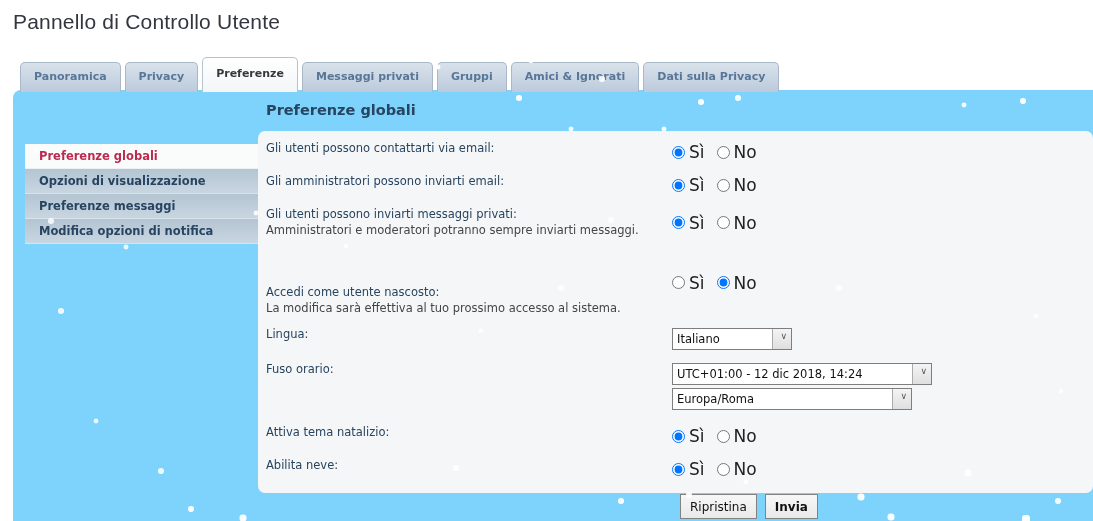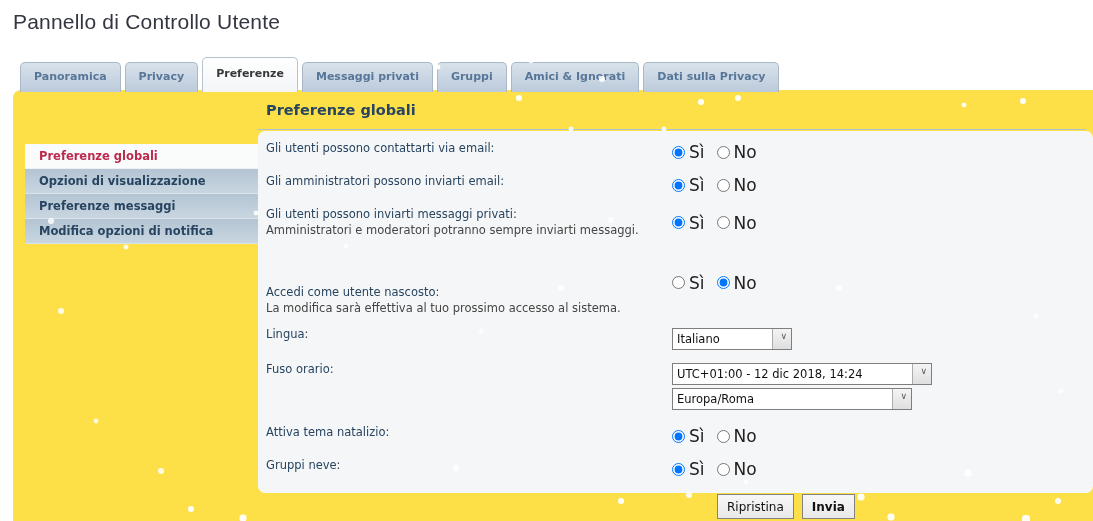--- a/index.html
+++ b/index.html
@@ -30,21 +30,21 @@
   }
   .tab.active {
     height:35px; line-height:31px;
     background:linear-gradient(#ffffff,#f3f5f7);
     border-color:#b5c2cf;
     color:#36393c; z-index:3; position:relative;
   }
   
   .panel {
     position:absolute; left:13px; top:90px; right:0; bottom:0;
-    background:#fde047; border-radius:8px 0 0 0; z-index:1;
+    background:#7dd3fc; border-radius:8px 0 0 0; z-index:1;
   }
   .heading-bar {
     position:absolute; left:245px; top:0; right:8px; height:40px;
     border-bottom:1px solid #aec2d2;
   }
   .heading-bar h2 {
     padding:12px 0 0 8px; font-size:14.5px; font-weight:bold; color:#274460;
   }
   
   .sidebar { position:absolute; left:12px; top:54px; width:233px; }
@@ -90,21 +90,21 @@
     content:"\2228"; position:absolute; right:5px; top:3px;
     font-size:9px; color:#555; pointer-events:none;
   }
   .stack .sel { display:block; margin-bottom:3px; }
   input[type=text] {
     height:21px; border:1px solid #999; background:#fff;
     font-size:11.5px; padding:1px 4px; color:#111;
     font-family:"DejaVu Sans","Liberation Sans",sans-serif;
   }
   
-  .footer { position:absolute; left:704px; bottom:2px; display:flex; }
+  .footer { position:absolute; left:667px; bottom:2px; display:flex; }
   .footer button {
     height:25px; padding:2px 9px; margin-right:8px;
     background:linear-gradient(#f7f7f7,#e9e9e9);
     border:1px solid #828282; color:#111;
     font-size:12px; cursor:pointer;
     font-family:"DejaVu Sans","Liberation Sans",sans-serif;
   }
   .footer button.submit { font-weight:bold; }
   
   .snow {
@@ -250,21 +250,21 @@
       <div class="ctl radio-group">
         <input type="radio" name="r7" checked="" style="">
         <span class="opt">Sì</span>
         <input type="radio" name="r7" style="">
         <span class="opt">No</span>
       </div>
     </div>
 
     <div class="row">
       <div class="lbl">
-          <span class="lab">Gruppi neve:</span>
+          <span class="lab">Abilita neve:</span>
         </div>
       <div class="ctl radio-group">
         <input type="radio" name="r8" checked="" style="">
         <span class="opt">Sì</span>
         <input type="radio" name="r8" style="">
         <span class="opt">No</span>
       </div>
     </div>
 
   </div>

